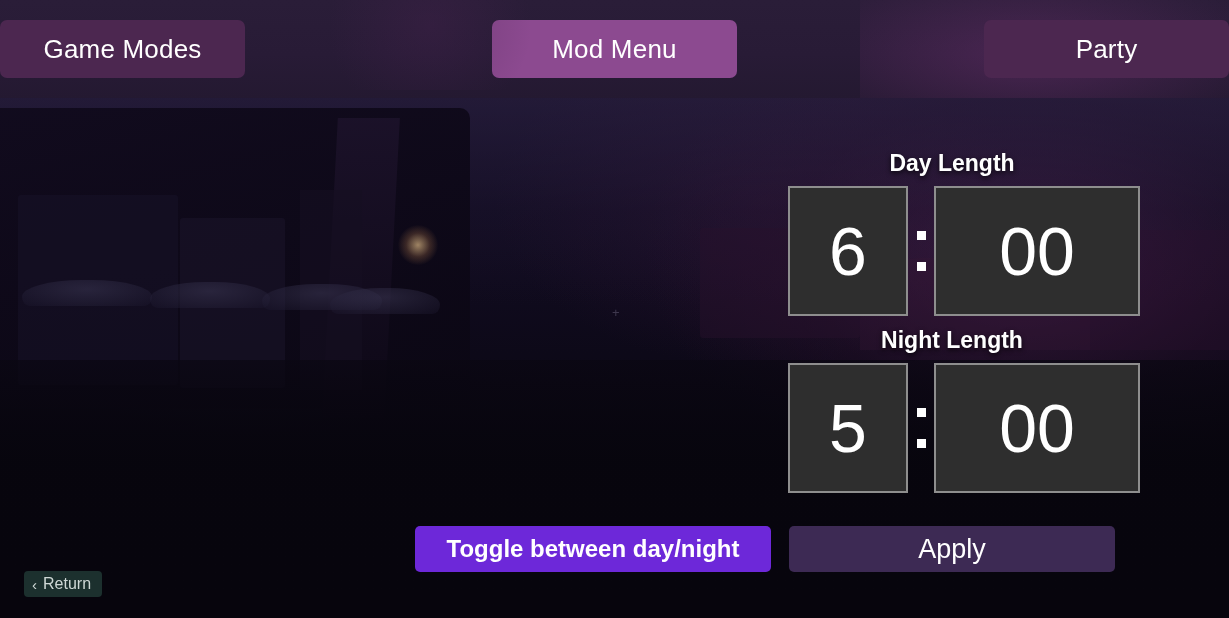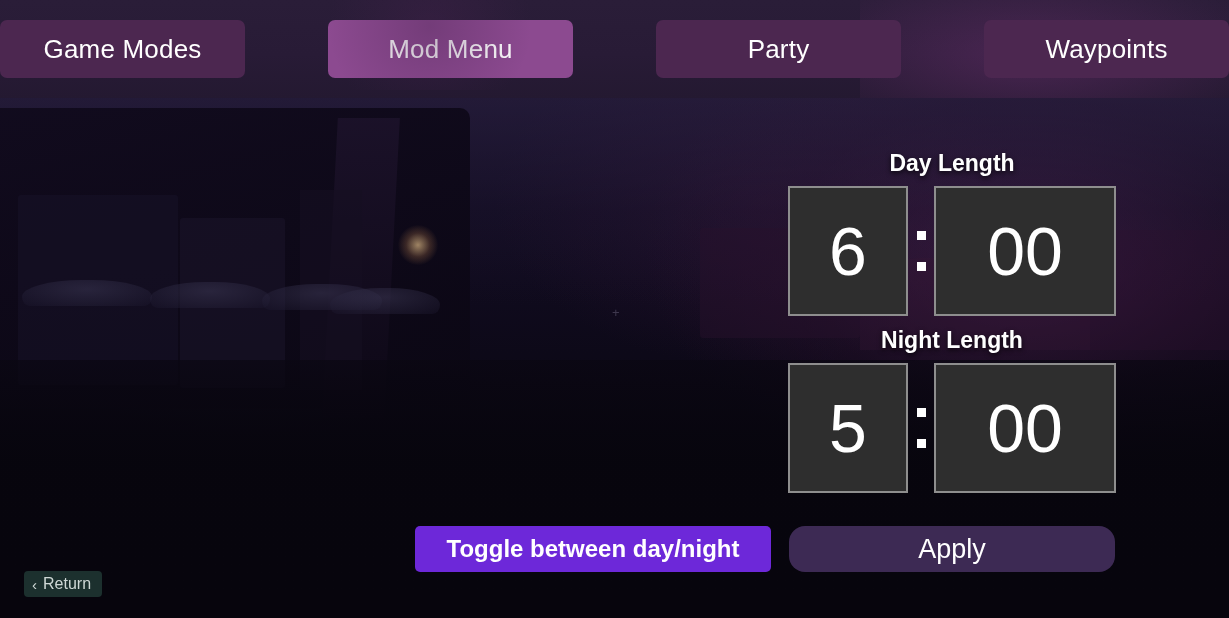--- a/index.html
+++ b/index.html
@@ -159,21 +159,21 @@
     align-items: center;
   }
   .time-box {
     background: #2e2e2e;
     border: 2px solid #8e8e8e;
     display: flex; align-items: center; justify-content: center;
     color: #ffffff;
     cursor: text;
   }
   .time-box.hours   { width: 120px; height: 130px; font-size: 68px; }
-  .time-box.minutes { width: 182px; height: 130px; font-size: 68px; }
+  .time-box.minutes { width: 206px; height: 130px; font-size: 68px; }
   .colon {
     width: 26px; height: 130px;
     display: flex; flex-direction: column;
     align-items: center; justify-content: center;
     gap: 22px;
   }
   .colon i {
     display: block; width: 9px; height: 9px; background: #ffffff;
   }
 
@@ -188,21 +188,20 @@
   #toggle-daynight-button {
     left: 415px; top: 526px; width: 356px; height: 46px;
     background: #6d28d9;
     font-size: 24px;
     font-weight: bold;
   }
   #apply-button {
     left: 789px; top: 526px; width: 326px; height: 46px;
     background: #3d2a54;
     font-size: 27px;
-    border-radius: 16px;
   }
 
   
   #return-button {
     position: absolute;
     left: 24px; top: 571px;
     height: 26px;
     padding: 0 11px 0 8px;
     display: flex; align-items: center; gap: 6px;
     background: #1c302e;
@@ -235,21 +234,20 @@
     <div class="r-bld-c"></div>
     <div class="ground"></div>
     <div class="crosshair">+</div>
   </div>
 
   <div class="tabbar">
     <div class="tabs">
       <button class="tab">Game Modes</button>
       <button class="tab active">Mod Menu</button>
       <button class="tab">Party</button>
-      <button class="tab">Waypoints</button>
     </div>
   </div>
 
 
   <div class="field-group" id="day-group">
     <div class="field-label">Day Length</div>
     <div class="time-row">
       <div class="time-box hours">6</div>
       <div class="colon">
         <i></i>

